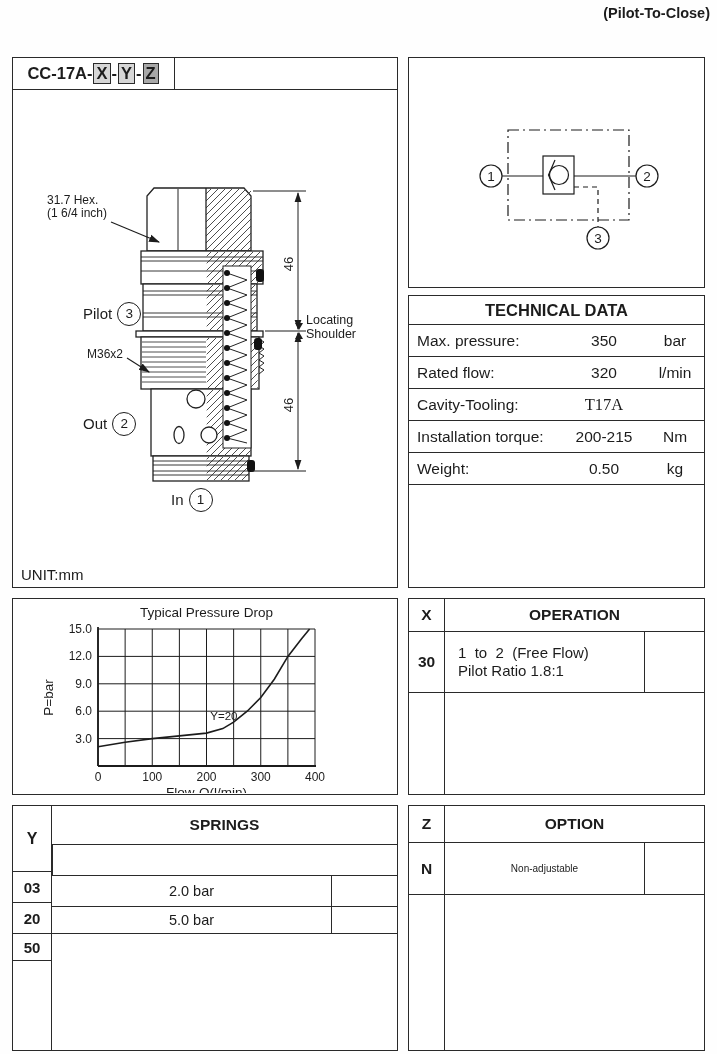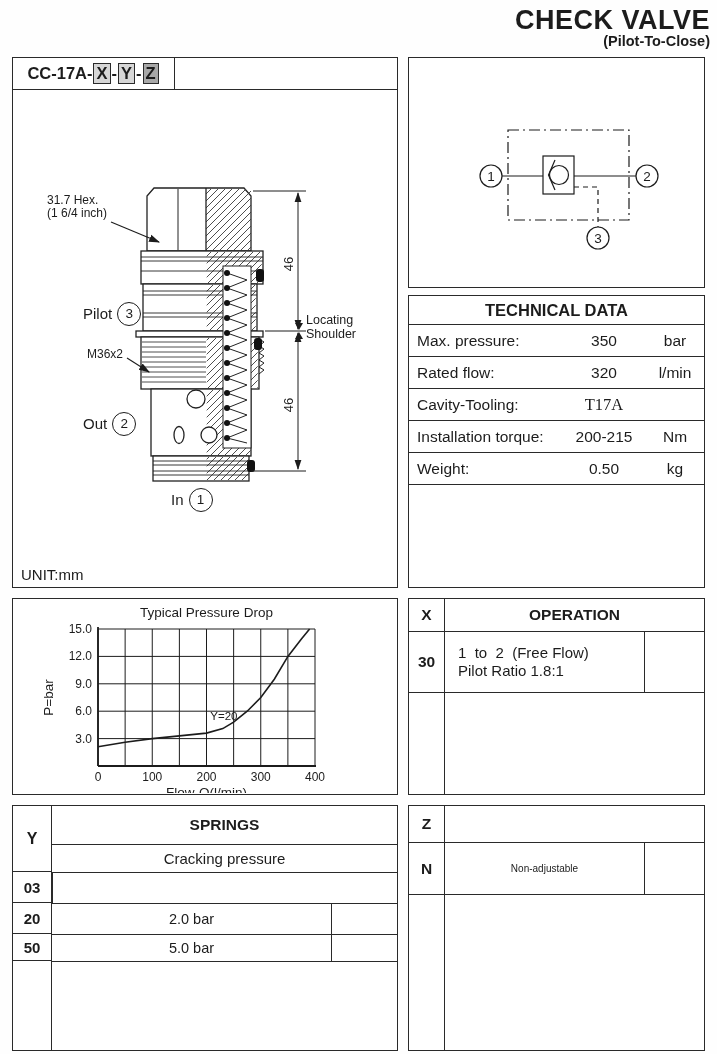--- a/index.html
+++ b/index.html
@@ -54,21 +54,20 @@
   #springs-right .vrow .v{flex:1;display:flex;align-items:center;justify-content:center;font-size:14.5px;}
   #springs-right .vrow .n{width:65px;border-left:1.4px solid #2a2a2a;}
   svg text{font-family:"Liberation Sans",sans-serif;fill:#1c1c1c;}
 </style>
 </head>
 <body>
 
 <div id="page">
 
   <div id="title-block">
-    <div id="title-main">CHECK VALVE</div>
     <div id="title-sub">(Pilot-To-Close)</div>
   </div>
 
   <div class="box" style="left:12px;top:57px;width:386px;height:531px;">
     <div id="ordering-header">
       <div class="c2">
           <span>CC-17A-</span>
           <span class="codebox">X</span>
           <span>-</span>
           <span class="codebox">Y</span>
@@ -309,39 +308,39 @@
   <div class="box" style="left:12px;top:805px;width:386px;height:246px;display:flex;">
     <div id="springs-left">
       <div class="ycell">Y</div>
       <div class="scode">03</div>
       <div class="scode">20</div>
       <div class="scode last">50</div>
       <div style="flex:1;"></div>
     </div>
     <div id="springs-right">
       <div class="hrow">SPRINGS</div>
-      <div class="subrow">Cracking pressure</div>
       <div class="vrow">
         <div class="n"></div>
       </div>
       <div class="vrow">
         <div class="v">2.0 bar</div>
         <div class="n"></div>
       </div>
       <div class="vrow last">
         <div class="v">5.0 bar</div>
         <div class="n"></div>
       </div>
       <div style="flex:1;"></div>
     </div>
   </div>
 
   <div class="box" style="left:408px;top:805px;width:297px;height:246px;display:flex;flex-direction:column;">
     <div class="trow" style="height:36px;">
       <div class="codecell">Z</div>
+      <div class="titlecell">OPTION</div>
     </div>
     <div class="trow" style="height:51px;">
       <div class="codecell">N</div>
       <div class="centercell">Non-adjustable</div>
       <div class="narrowcell"></div>
     </div>
     <div class="trow fillrow">
       <div class="codecell"></div>
       <div style="flex:1;"></div>
     </div>

